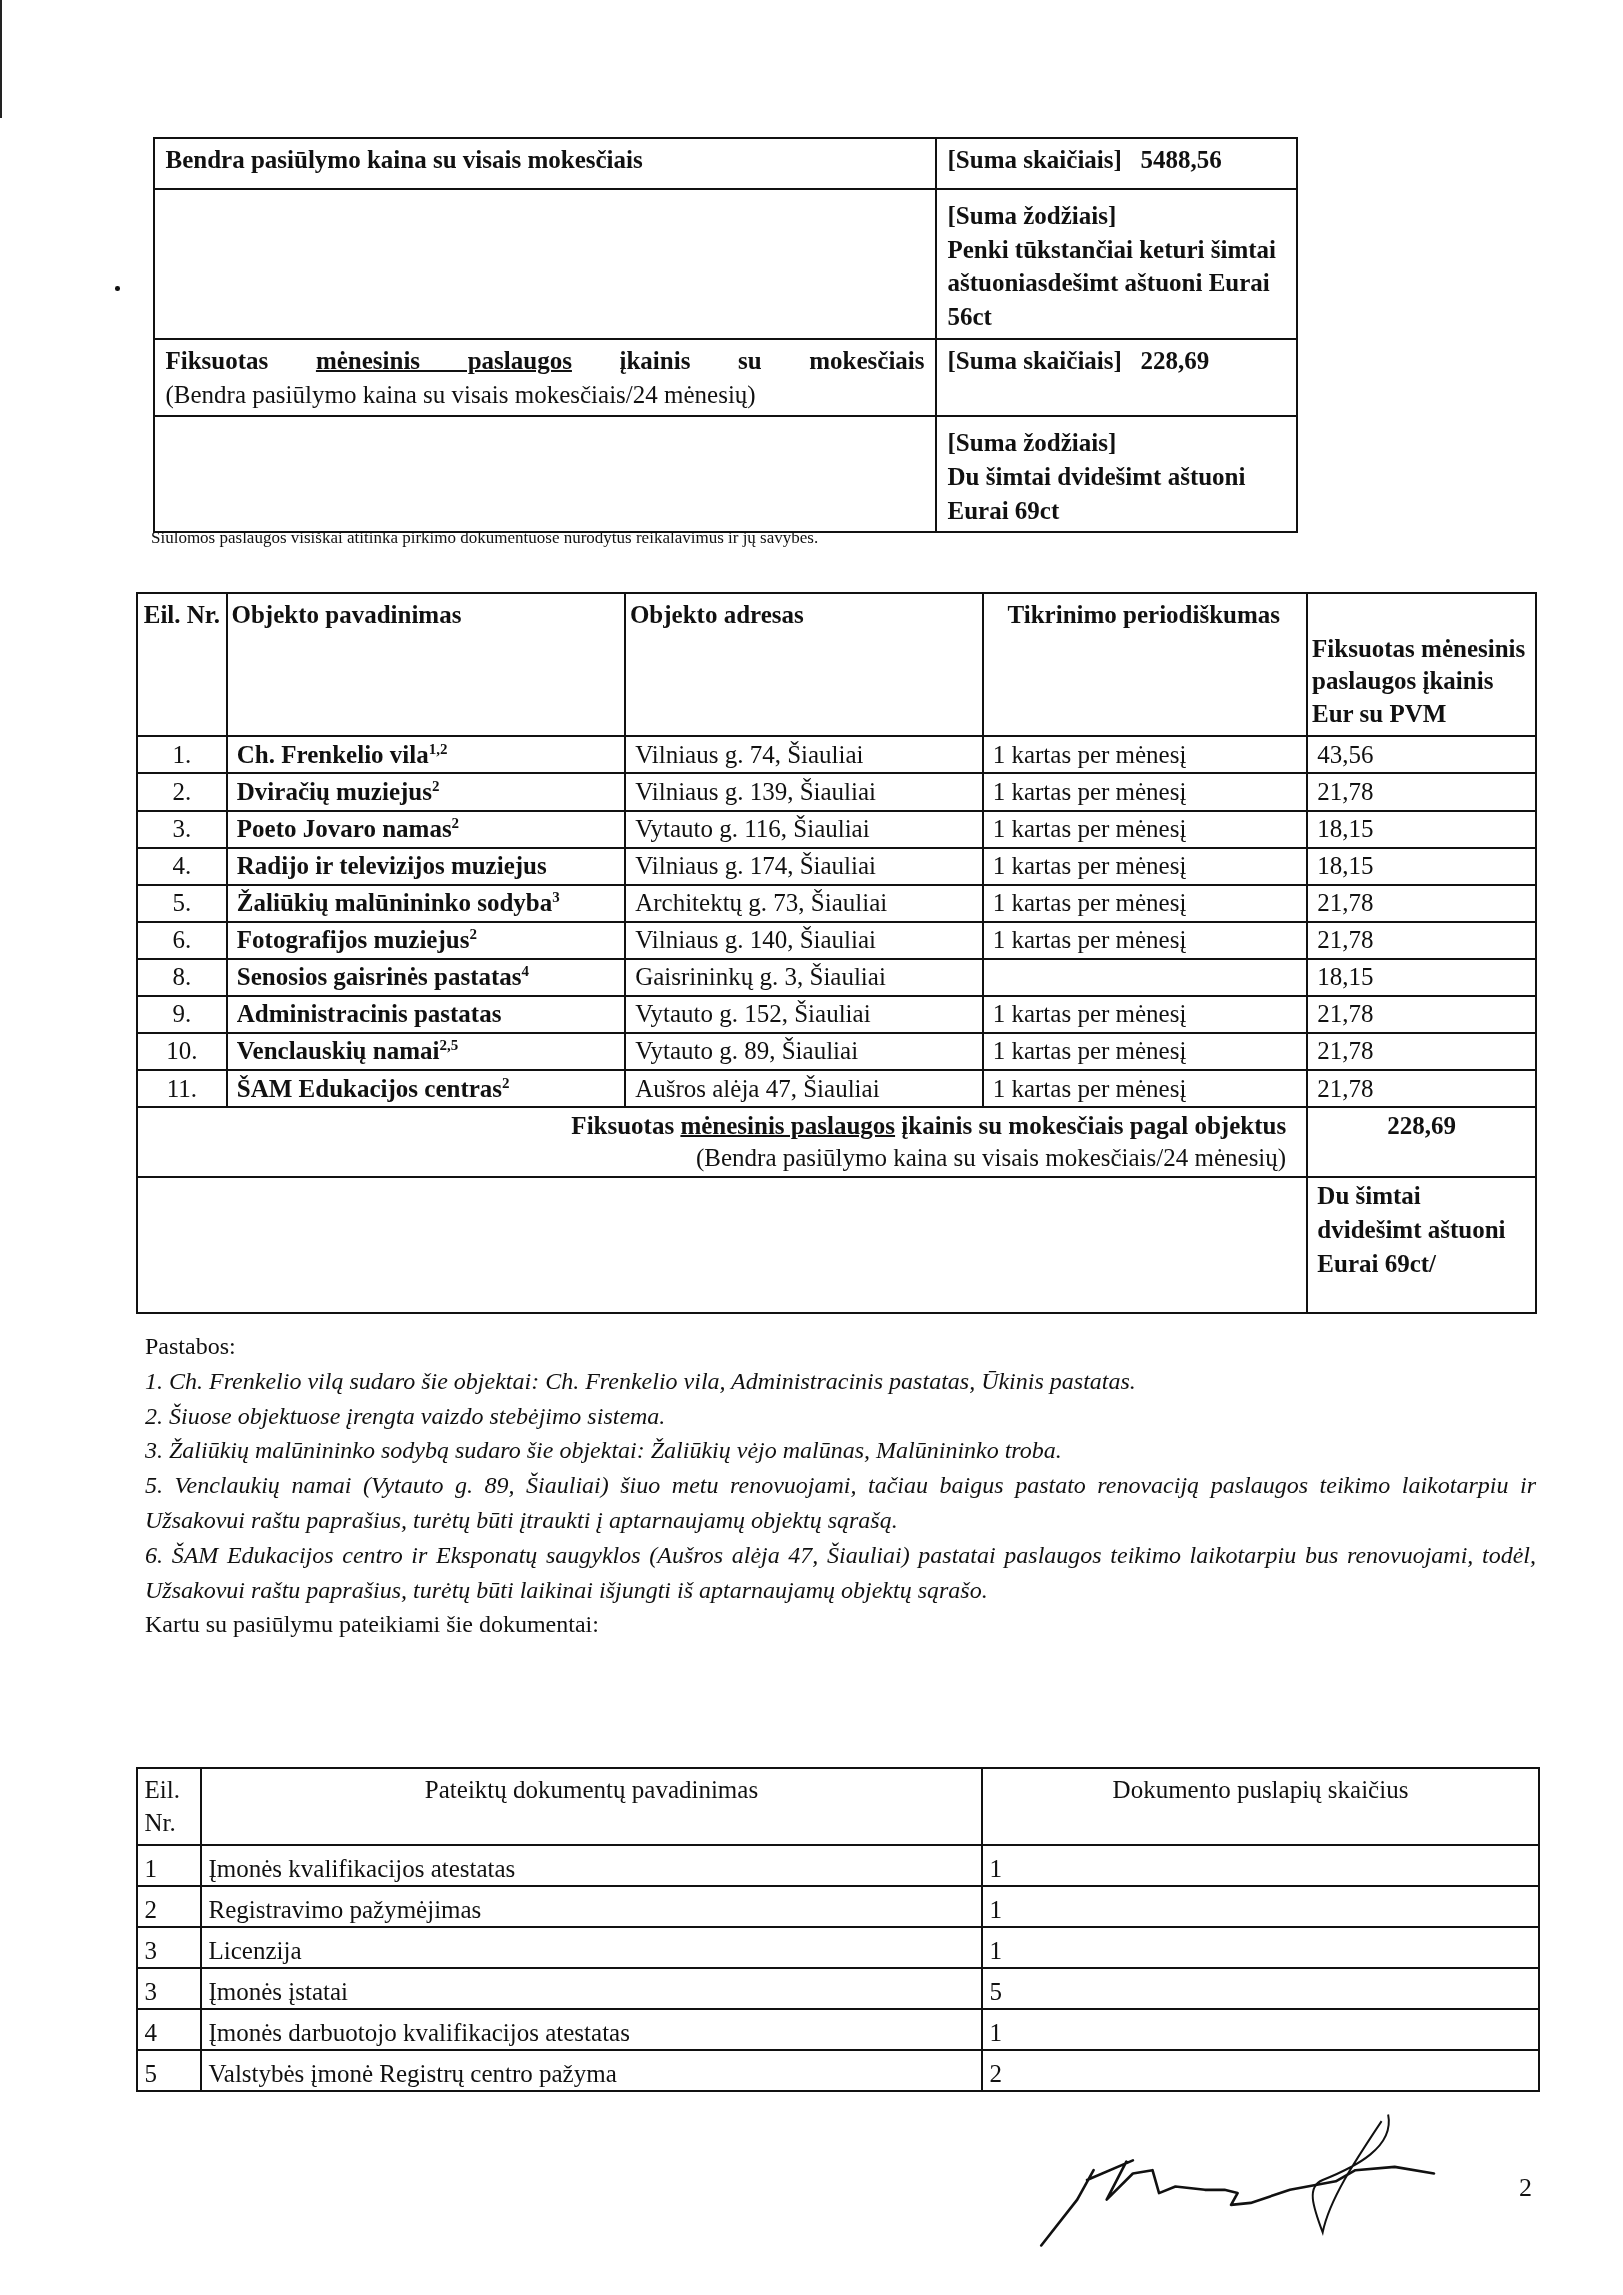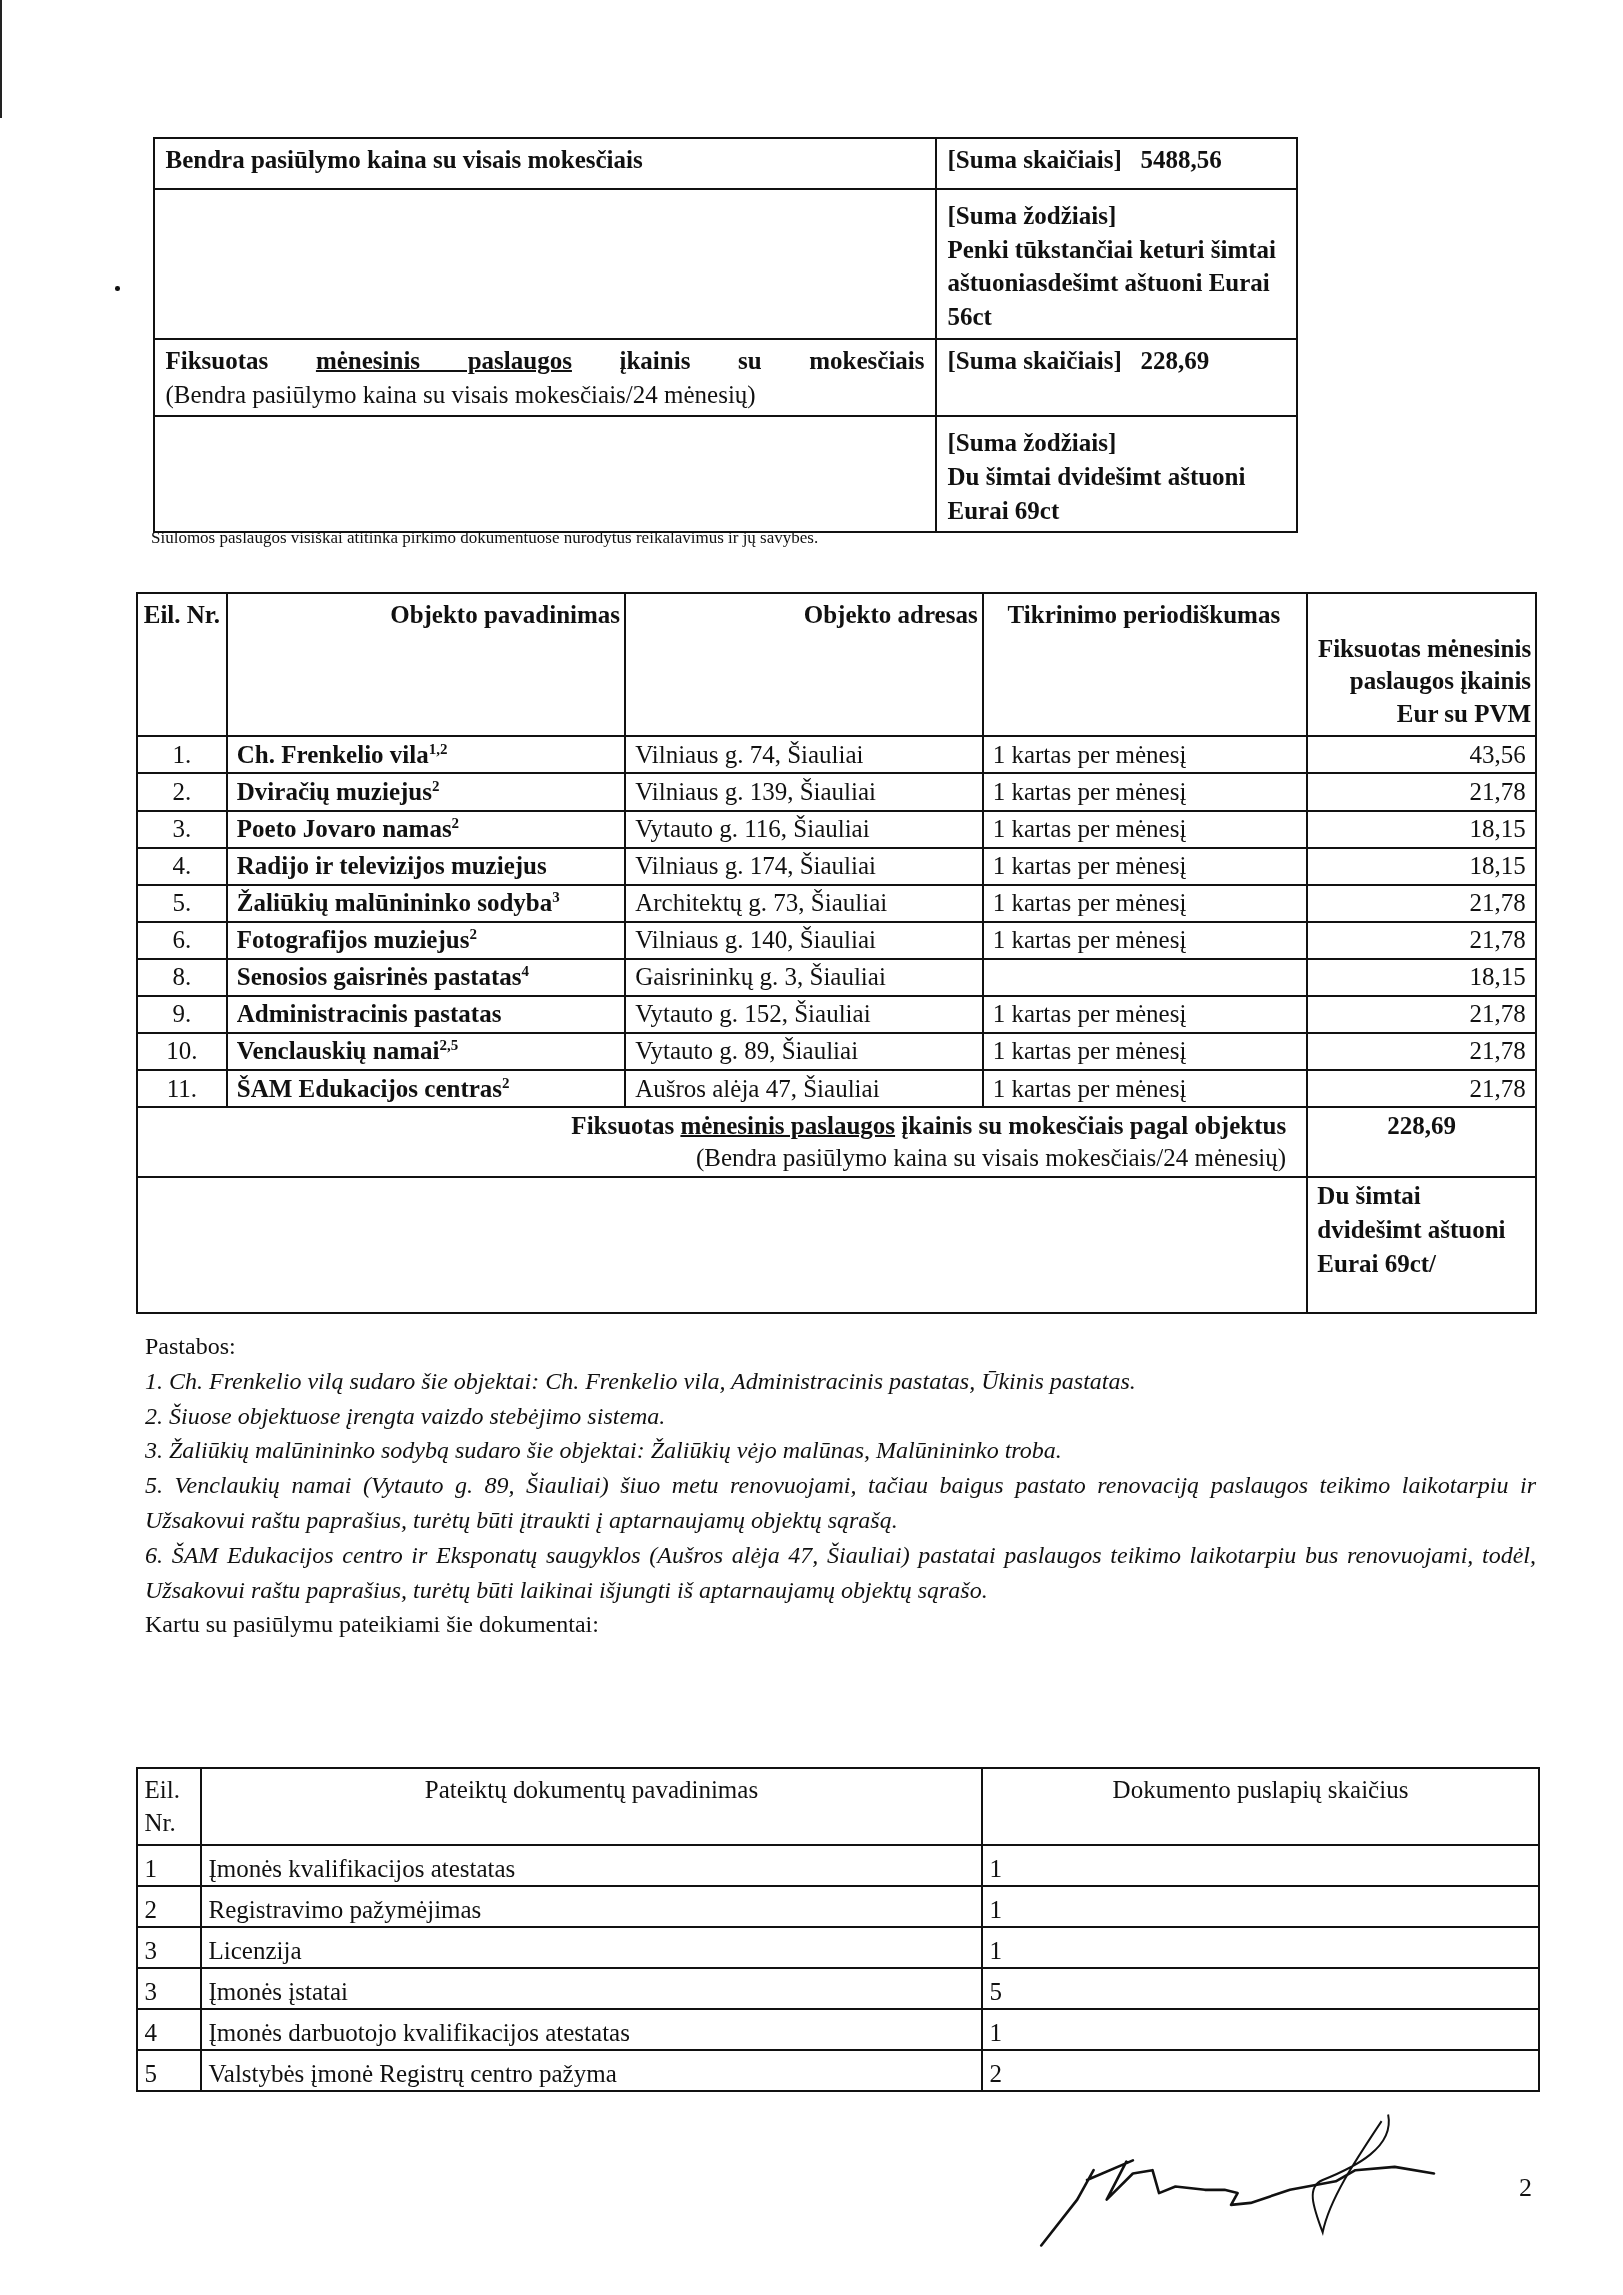--- a/index.html
+++ b/index.html
@@ -19,27 +19,27 @@
   #price-table td { padding: 3.9px 10.5px; }
   #price-table .c1 { width: 759px; }
   #price-table .bold { font-weight: bold; }
   #price-table .justify { text-align: justify; text-align-last: justify; }
   .u { text-decoration: underline; text-decoration-thickness: 2px; }
 
   .statement { position: absolute; left: 151px; top: 528px; font-size: 17px; }
 
   
   #objects-table { left: 136px; top: 592px; width: 1401px; font-size: 25px; line-height: 1.3; }
-  #objects-table th { font-weight: bold; text-align: right; padding: 5.2px 3.9px; height: 131px; }
+  #objects-table th { font-weight: bold; text-align: left; padding: 5.2px 3.9px; height: 131px; }
   #objects-table td { padding: 1.3px 9.2px; height: 30px; }
   #objects-table .nr { width: 72px; text-align: center; }
   #objects-table .name { width: 393px; font-weight: bold; }
   #objects-table .addr { width: 353px; }
   #objects-table .per { width: 281px; }
-  #objects-table .price { width: 216px; text-align: right; }
+  #objects-table .price { width: 216px; text-align: left; }
   #objects-table .total-label { text-align: right; font-weight: bold; padding-right: 20px; }
   #objects-table .total-label .sub { font-weight: normal; display: block; }
   #objects-table .total-val { text-align: center; font-weight: bold; }
   #objects-table .words { font-weight: bold; height: 131px; line-height: 1.35; margin-left: 48px; }
   sup { font-size: 0.6em; line-height: 0; }
 
   .notes { position: absolute; left: 145px; top: 1329px; width: 1391px; font-size: 24px; line-height: 1.45; }
   .notes .title { font-style: normal; }
   .notes .item { font-style: italic; text-align: justify; }
   .notes .docs-intro { font-style: normal; }

